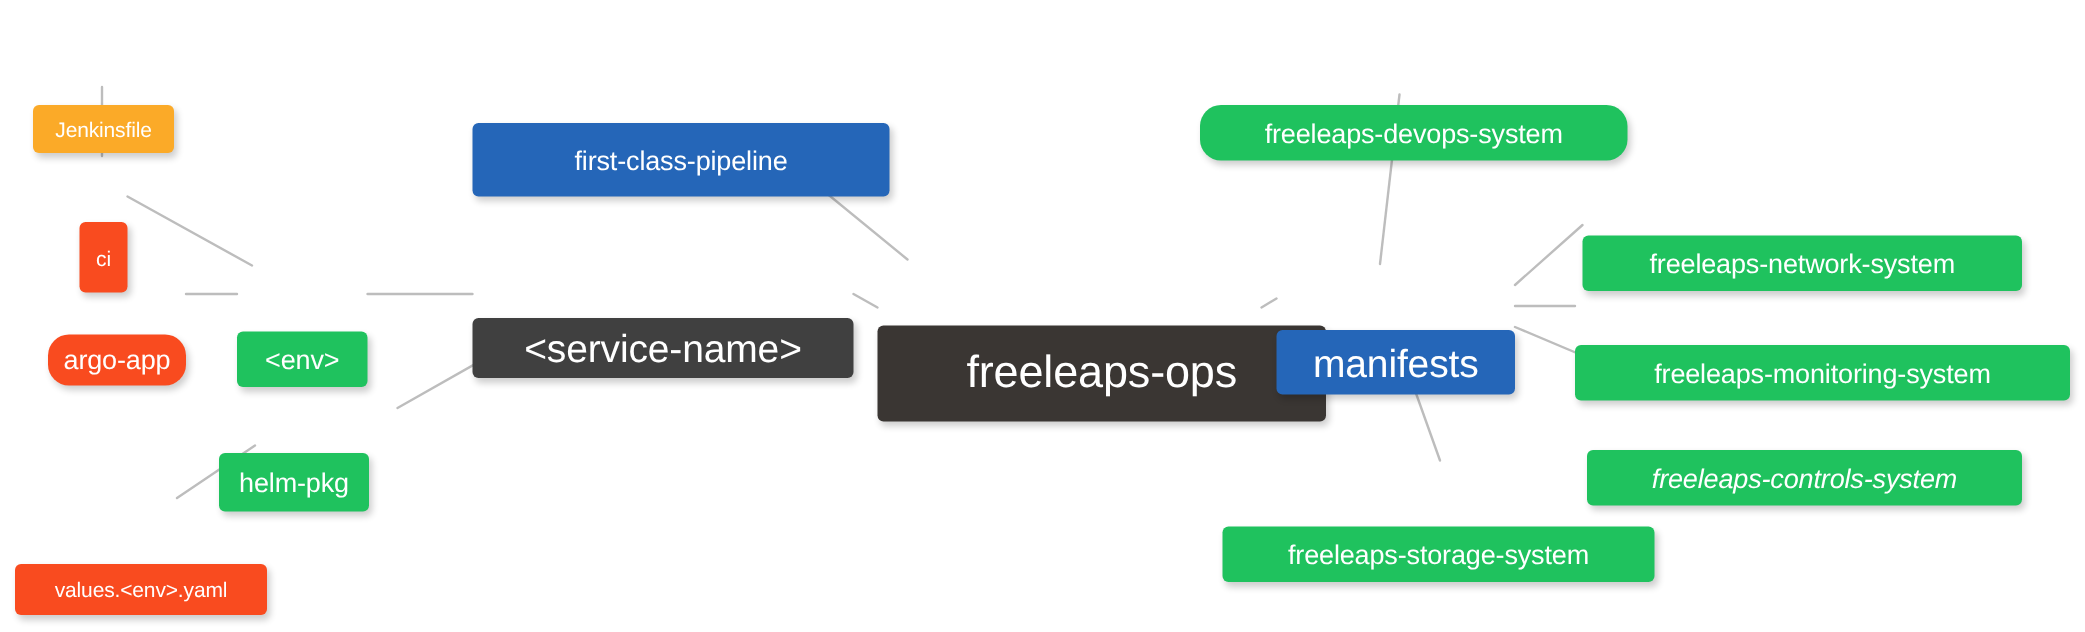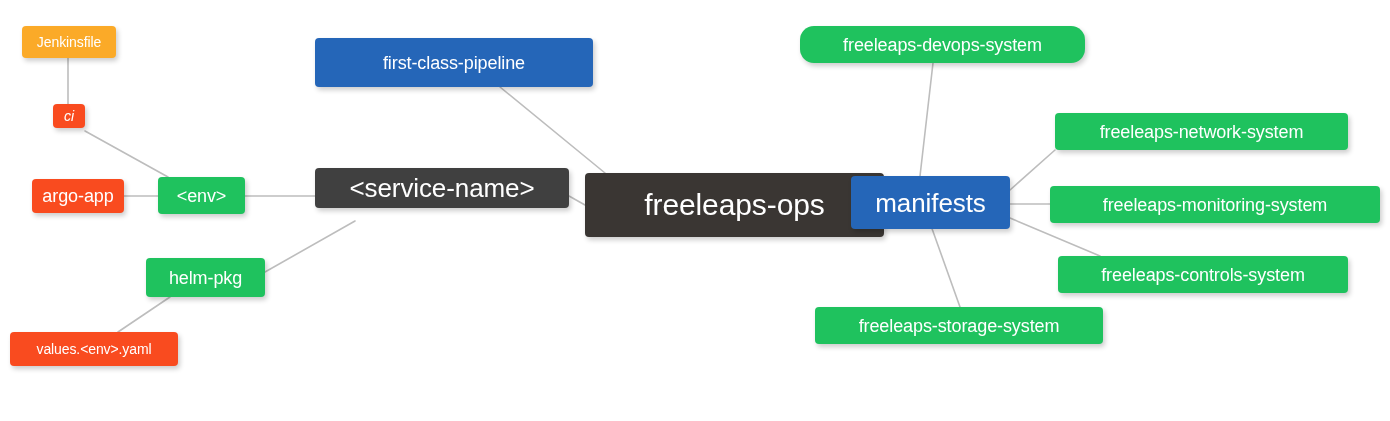--- a/index.html
+++ b/index.html
@@ -34,20 +34,21 @@
     align-items: center;
     justify-content: center;
     border-radius: 4px;
     color: #ffffff;
     white-space: nowrap;
     line-height: 1;
     box-shadow: 2px 3px 5px rgba(0,0,0,0.20);
     padding: 0 10px;
     user-select: none;
     letter-spacing: -0.1px;
+    margin-top: 44px;
   }
   .lvl-root   { font-size: 30px; }
   .lvl-1      { font-size: 26px; }
   .lvl-2      { font-size: 18px; }
   .lvl-3      { font-size: 18px; }
   .lvl-4      { font-size: 14px; }
 </style>
 </head>
 <body>
 
@@ -64,27 +65,27 @@
       <path d="M 170 297 L 118 332" stroke="#bdbdbd" stroke-width="1.6" fill="none" stroke-linecap="round"></path>
       <path d="M 920 176 L 933 63" stroke="#bdbdbd" stroke-width="1.6" fill="none" stroke-linecap="round"></path>
       <path d="M 1010 190 L 1055 150" stroke="#bdbdbd" stroke-width="1.6" fill="none" stroke-linecap="round"></path>
       <path d="M 1010 204 L 1050 204" stroke="#bdbdbd" stroke-width="1.6" fill="none" stroke-linecap="round"></path>
       <path d="M 1010 218 L 1100 256" stroke="#bdbdbd" stroke-width="1.6" fill="none" stroke-linecap="round"></path>
       <path d="M 930 223 L 960 307" stroke="#bdbdbd" stroke-width="1.6" fill="none" stroke-linecap="round"></path>
     </svg>
   <div id="node-layer">
       <div class="mm-node lvl-root" style="left: 585px; top: 173px; width: 299px; height: 64px; background: rgb(58, 54, 51);">freeleaps-ops</div>
       <div class="mm-node lvl-1" style="left: 315px; top: 168px; width: 254px; height: 40px; background: #404040;">&lt;service-name&gt;</div>
-      <div class="mm-node lvl-1" style="left: 851px; top: 176px; width: 159px; height: 53px; background: rgb(37, 102, 184);">manifests</div>
+      <div class="mm-node lvl-1" style="left: 851px; top: 176px; width: 159px; height: 43px; background: rgb(37, 102, 184);">manifests</div>
       <div class="mm-node lvl-2" style="left: 315px; top: 38px; width: 278px; height: 49px; background: rgb(37, 102, 184);">first-class-pipeline</div>
       <div class="mm-node lvl-2" style="left: 158px; top: 177px; width: 87px; height: 37px; background: rgb(31, 194, 94);">&lt;env&gt;</div>
-      <div class="mm-node lvl-2" style="left: 146px; top: 258px; width: 119px; height: 39px; background: rgb(31, 194, 94);">helm-pkg</div>
-      <div class="mm-node lvl-4" style="left: 53px; top: 104px; width: 32px; height: 24px; background: rgb(249, 75, 31); font-style: italic;">ci</div>
+      <div class="mm-node lvl-2" style="left: 146px; top: 258px; width: 100px; height: 39px; background: rgb(31, 194, 94);">helm-pkg</div>
+      <div class="mm-node lvl-4" style="left: 53px; top: 104px; width: 32px; height: 47px; background: rgb(249, 75, 31);">ci</div>
       <div class="mm-node lvl-4" style="left: 22px; top: 26px; width: 94px; height: 32px; background: rgb(251, 170, 40);">Jenkinsfile</div>
-      <div class="mm-node lvl-3" style="left: 32px; top: 179px; width: 92px; height: 34px; background: rgb(249, 75, 31);">argo-app</div>
+      <div class="mm-node lvl-3" style="left: 32px; top: 179px; width: 92px; height: 34px; background: rgb(249, 75, 31); border-radius: 14px;">argo-app</div>
       <div class="mm-node lvl-4" style="left: 10px; top: 332px; width: 168px; height: 34px; background: rgb(249, 75, 31);">values.&lt;env&gt;.yaml</div>
       <div class="mm-node lvl-3" style="left: 800px; top: 26px; width: 285px; height: 37px; background: rgb(31, 194, 94); border-radius: 14px;">freeleaps-devops-system</div>
       <div class="mm-node lvl-3" style="left: 1055px; top: 113px; width: 293px; height: 37px; background: rgb(31, 194, 94); text-align: center;">freeleaps-network-system</div>
       <div class="mm-node lvl-3" style="left: 1050px; top: 186px; width: 330px; height: 37px; background: rgb(31, 194, 94);">freeleaps-monitoring-system</div>
-      <div class="mm-node lvl-3" style="left: 1058px; top: 256px; width: 290px; height: 37px; background: rgb(31, 194, 94);">freeleaps-controls-system</div>
+      <div class="mm-node lvl-3" style="left: 1058px; top: 256px; width: 290px; height: 37px; background: rgb(31, 194, 94); font-style: italic;">freeleaps-controls-system</div>
       <div class="mm-node lvl-3" style="left: 815px; top: 307px; width: 288px; height: 37px; background: rgb(31, 194, 94);">freeleaps-storage-system</div>
     </div>
 </div>
 
 </body></html>

